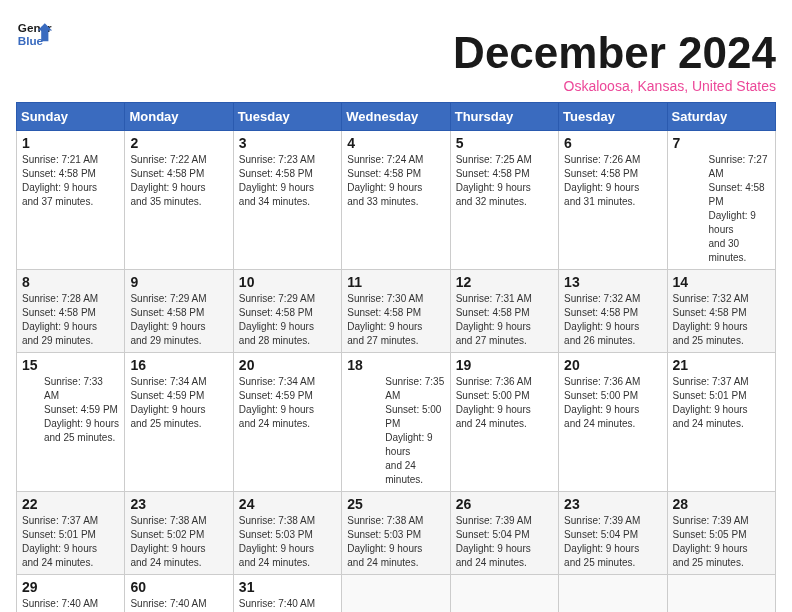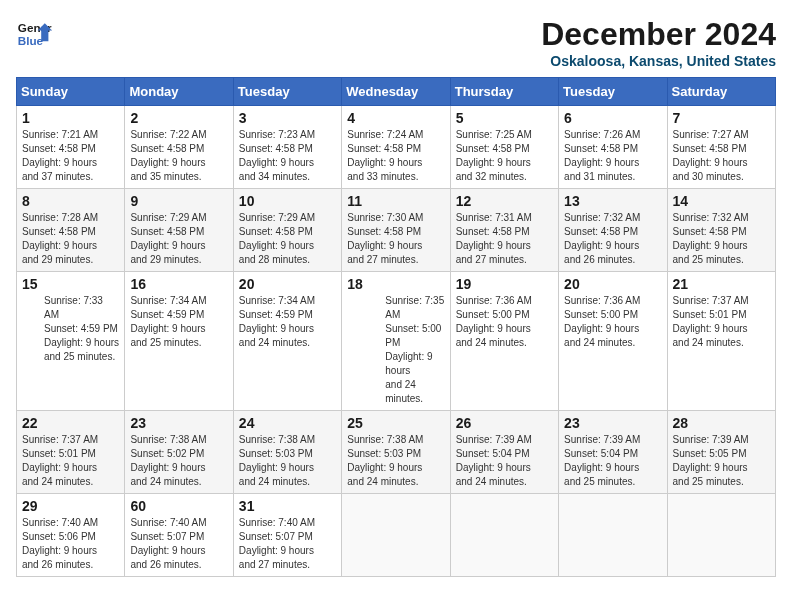--- a/index.html
+++ b/index.html
@@ -22,28 +22,28 @@
       gap: 4px;
     }
     .logo-icon {
       width: 36px;
       height: 36px;
     }
     .title-area {
       text-align: right;
     }
     .month-title {
-      font-size: 32px;
+      font-size: 44px;
       font-weight: bold;
       color: #1a1a1a;
+      margin-top: 12px;
     }
     .location-subtitle {
       font-size: 14px;
-      color: #0c4a6e;
-      font-weight: bold;
+      color: #ec4899;
     }
     table {
       width: 100%;
       border-collapse: collapse;
       table-layout: fixed;
     }
     thead th {
       background-color: #3a6bbf;
       color: #fff;
       font-size: 13px;
@@ -150,21 +150,21 @@
         </td>
         <td>
           <span class="day-num">6</span>
           <div class="day-detail" style="white-space: pre-line;">Sunrise: 7:26 AM
 Sunset: 4:58 PM
 Daylight: 9 hours
 and 31 minutes.</div>
         </td>
         <td>
           <span class="day-num">7</span>
-          <div class="day-detail" style="white-space: pre-line;">Sunrise: 7:27 AM
+          <div class="day-detail" style="white-space: pre-line; margin-left: 36px;">Sunrise: 7:27 AM
 Sunset: 4:58 PM
 Daylight: 9 hours
 and 30 minutes.</div>
         </td>
       </tr>
       <tr>
         <td>
           <span class="day-num">8</span>
           <div class="day-detail" style="white-space: pre-line;">Sunrise: 7:28 AM
 Sunset: 4:58 PM

